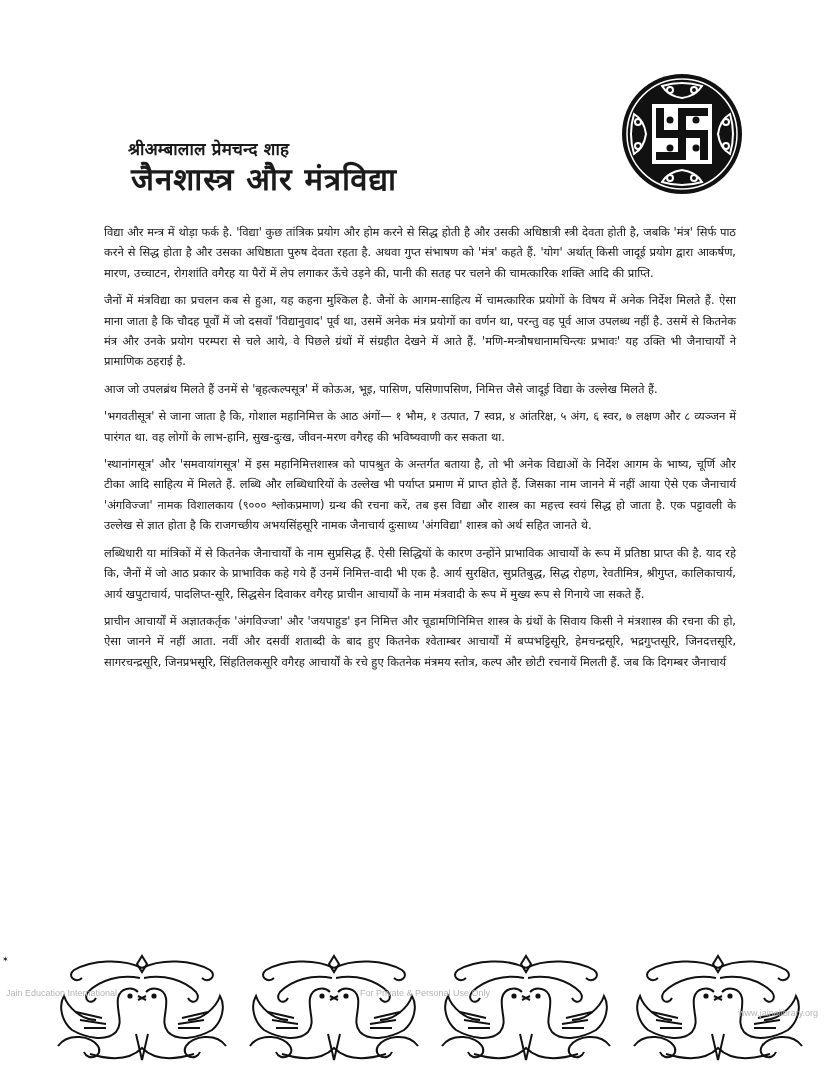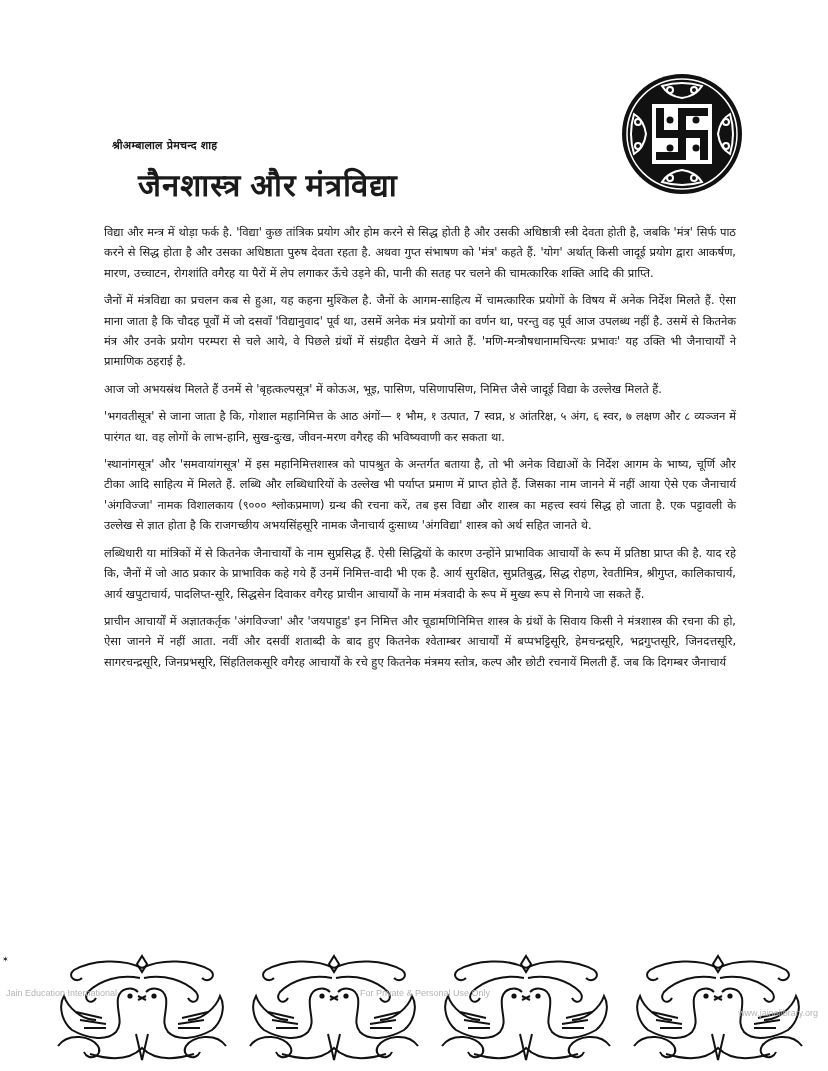--- a/index.html
+++ b/index.html
@@ -1,19 +1,19 @@
 <!DOCTYPE html>
 <html><head>
 <meta charset="utf-8">
 <style>
   html, body { margin:0; padding:0; background:#ffffff; }
   body { width:828px; height:1071px; position:relative; overflow:hidden;
          font-family:"DejaVu Sans", sans-serif; color:#1a1a1a; }
   .emblem { position:absolute; left:620px; top:72px; width:124px; height:124px; }
-  .author { position:absolute; left:112px; top:137px; font-size:11px; font-weight:bold; letter-spacing:0.2px; }
+  .author { position:absolute; left:128px; top:137px; font-size:17px; font-weight:bold; letter-spacing:0.2px; }
   .title  { position:absolute; left:126px; top:154px; font-size:31px; font-weight:bold; letter-spacing:1px; line-height:40px; }
   .body-text { position:absolute; left:104px; top:222px; width:632px; font-size:11.4px; line-height:20.4px; text-align:justify; }
   .body-text p { margin:0 0 7px 0; }
   .footer-band { position:absolute; left:42px; top:950px; width:780px; height:118px; }
   .footer-band svg { display:block; }
   .watermark { position:absolute; top:988px; font-size:9px; color:#b5b5b5; font-family:"Liberation Sans", sans-serif; }
   .wm-left { left:6px; } .wm-mid { left:360px; } .wm-right { right:10px;margin-top:20px; }
   .margin-mark { position:absolute; left:2px; top:955px; font-size:8px; color:#222; }
 </style>
 </head>
@@ -49,26 +49,26 @@
       <rect x="36" y="80" width="30" height="8"></rect>
       <circle cx="50" cy="48" r="3.5"></circle>
         <circle cx="76" cy="48" r="3.5"></circle>
       <circle cx="50" cy="76" r="3.5"></circle>
         <circle cx="76" cy="76" r="3.5"></circle>
     </g>
   </svg>
 </div>
 
 <div class="author">श्रीअम्बालाल प्रेमचन्द शाह</div>
-<h1 class="title" style="margin:12px;font-family:Liberation Serif, serif;">जैनशास्त्र और मंत्रविद्या</h1>
+<h1 class="title" style="margin:5px;">जैनशास्त्र और मंत्रविद्या</h1>
 
 <div class="body-text">
   <p>विद्या और मन्त्र में थोड़ा फर्क है. 'विद्या' कुछ तांत्रिक प्रयोग और होम करने से सिद्ध होती है और उसकी अधिष्ठात्री स्त्री देवता होती है, जबकि 'मंत्र' सिर्फ पाठ करने से सिद्ध होता है और उसका अधिष्ठाता पुरुष देवता रहता है. अथवा गुप्त संभाषण को 'मंत्र' कहते हैं. 'योग' अर्थात् किसी जादूई प्रयोग द्वारा आकर्षण, मारण, उच्चाटन, रोगशांति वगैरह या पैरों में लेप लगाकर ऊँचे उड़ने की, पानी की सतह पर चलने की चामत्कारिक शक्ति आदि की प्राप्ति.</p>
   <p>जैनों में मंत्रविद्या का प्रचलन कब से हुआ, यह कहना मुश्किल है. जैनों के आगम-साहित्य में चामत्कारिक प्रयोगों के विषय में अनेक निर्देश मिलते हैं. ऐसा माना जाता है कि चौदह पूर्वों में जो दसवाँ 'विद्यानुवाद' पूर्व था, उसमें अनेक मंत्र प्रयोगों का वर्णन था, परन्तु वह पूर्व आज उपलब्ध नहीं है. उसमें से कितनेक मंत्र और उनके प्रयोग परम्परा से चले आये, वे पिछले ग्रंथों में संग्रहीत देखने में आते हैं. 'मणि-मन्त्रौषधानामचिन्त्यः प्रभावः' यह उक्ति भी जैनाचार्यों ने प्रामाणिक ठहराई है.</p>
-  <p>आज जो अभयस्रंथ मिलते हैं उनमें से 'बृहत्कल्पसूत्र' में कोऊअ, भूइ, पासिण, पसिणापसिण, निमित्त जैसे जादूई विद्या के उल्लेख मिलते हैं.</p>
+  <p>आज जो उपलब्रंथ मिलते हैं उनमें से 'बृहत्कल्पसूत्र' में कोऊअ, भूइ, पासिण, पसिणापसिण, निमित्त जैसे जादूई विद्या के उल्लेख मिलते हैं.</p>
   <p>'भगवतीसूत्र' से जाना जाता है कि, गोशाल महानिमित्त के आठ अंगों— १ भौम, १ उत्पात, 7 स्वप्न, ४ आंतरिक्ष, ५ अंग, ६ स्वर, ७ लक्षण और ८ व्यञ्जन में पारंगत था. वह लोगों के लाभ-हानि, सुख-दुःख, जीवन-मरण वगैरह की भविष्यवाणी कर सकता था.</p>
   <p>'स्थानांगसूत्र' और 'समवायांगसूत्र' में इस महानिमित्तशास्त्र को पापश्रुत के अन्तर्गत बताया है, तो भी अनेक विद्याओं के निर्देश आगम के भाष्य, चूर्णि और टीका आदि साहित्य में मिलते हैं. लब्धि और लब्धिधारियों के उल्लेख भी पर्याप्त प्रमाण में प्राप्त होते हैं. जिसका नाम जानने में नहीं आया ऐसे एक जैनाचार्य 'अंगविज्जा' नामक विशालकाय (९००० श्लोकप्रमाण) ग्रन्थ की रचना करें, तब इस विद्या और शास्त्र का महत्त्व स्वयं सिद्ध हो जाता है. एक पट्टावली के उल्लेख से ज्ञात होता है कि राजगच्छीय अभयसिंहसूरि नामक जैनाचार्य दुःसाध्य 'अंगविद्या' शास्त्र को अर्थ सहित जानते थे.</p>
   <p>लब्धिधारी या मांत्रिकों में से कितनेक जैनाचार्यों के नाम सुप्रसिद्ध हैं. ऐसी सिद्धियों के कारण उन्होंने प्राभाविक आचार्यों के रूप में प्रतिष्ठा प्राप्त की है. याद रहे कि, जैनों में जो आठ प्रकार के प्राभाविक कहे गये हैं उनमें निमित्त-वादी भी एक है. आर्य सुरक्षित, सुप्रतिबुद्ध, सिद्ध रोहण, रेवतीमित्र, श्रीगुप्त, कालिकाचार्य, आर्य खपुटाचार्य, पादलिप्त-सूरि, सिद्धसेन दिवाकर वगैरह प्राचीन आचार्यों के नाम मंत्रवादी के रूप में मुख्य रूप से गिनाये जा सकते हैं.</p>
   <p>प्राचीन आचार्यों में अज्ञातकर्तृक 'अंगविज्जा' और 'जयपाहुड' इन निमित्त और चूडामणिनिमित्त शास्त्र के ग्रंथों के सिवाय किसी ने मंत्रशास्त्र की रचना की हो, ऐसा जानने में नहीं आता. नवीं और दसवीं शताब्दी के बाद हुए कितनेक श्वेताम्बर आचार्यों में बप्पभट्टिसूरि, हेमचन्द्रसूरि, भद्रगुप्तसूरि, जिनदत्तसूरि, सागरचन्द्रसूरि, जिनप्रभसूरि, सिंहतिलकसूरि वगैरह आचार्यों के रचे हुए कितनेक मंत्रमय स्तोत्र, कल्प और छोटी रचनायें मिलती हैं. जब कि दिगम्बर जैनाचार्य</p>
 </div>
 
 <div class="margin-mark">✶</div>
 
 <div class="footer-band">
   <svg width="780" height="118" viewBox="0 0 780 118">

